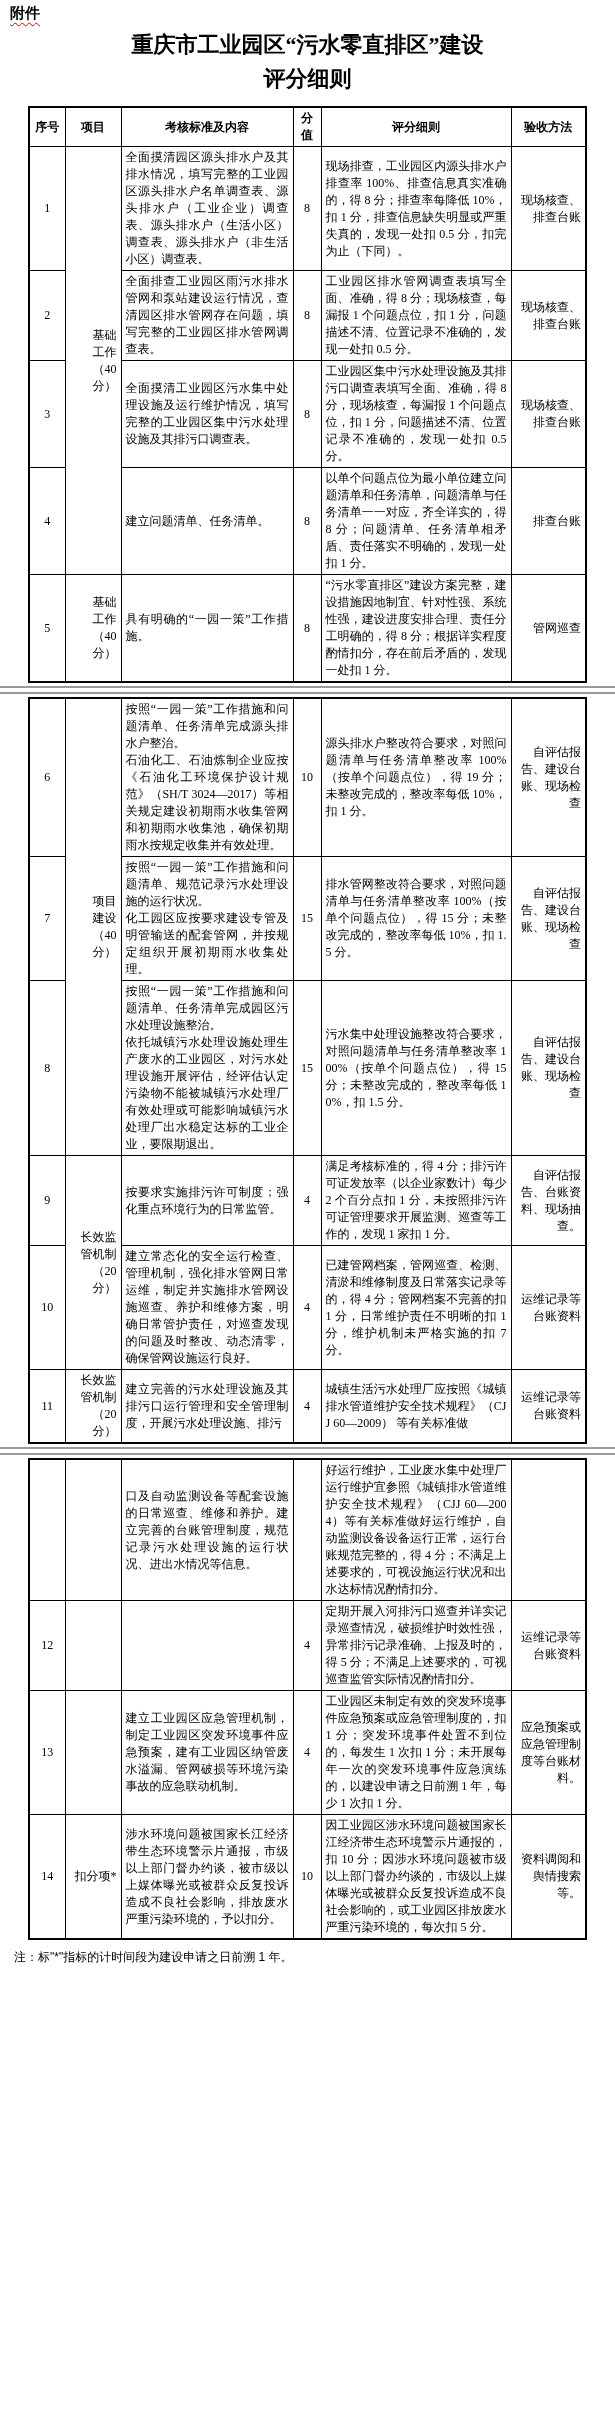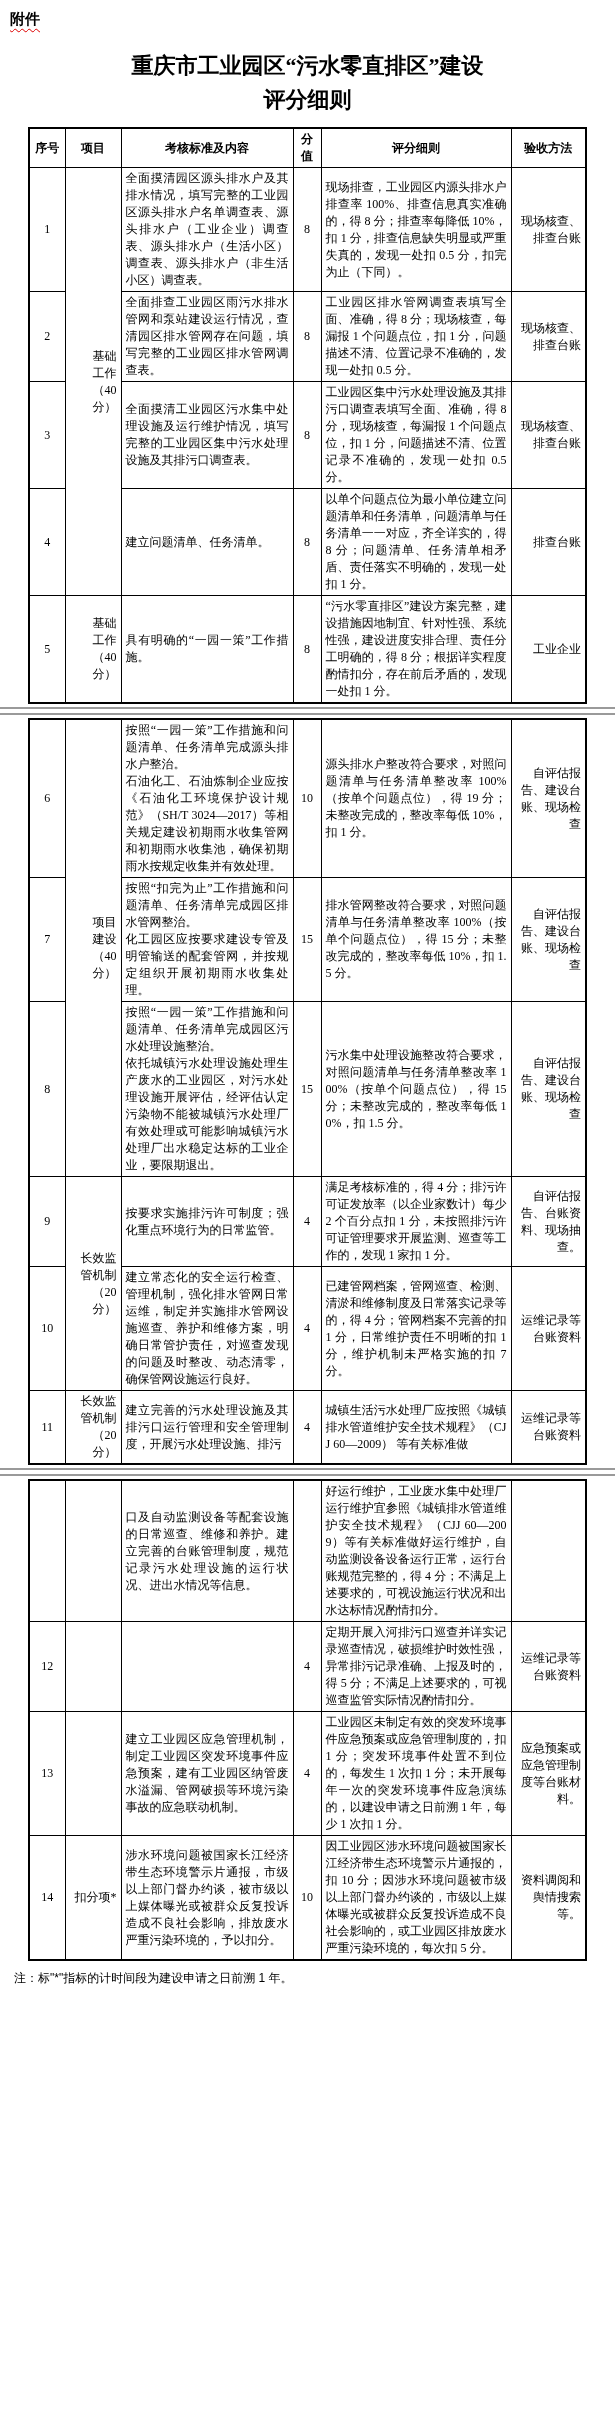--- a/index.html
+++ b/index.html
@@ -1,26 +1,26 @@
 <!DOCTYPE html>
 <html><head>
 <meta charset="utf-8">
 <style>
   html,body{margin:0;padding:0;background:#fff;color:#000;}
   body{width:615px;font-family:"Liberation Serif",serif;}
-  .doc{padding:6px 0 26px 0;}
+  .doc{padding:0 0 26px 0;}
   .attachment{
     font-family:"Liberation Sans",sans-serif;
     font-size:15px;font-weight:bold;
     display:inline-block;margin:4px 0 0 10px;
     text-decoration:underline wavy #d00 1px;
     text-underline-offset:4px;
   }
   .title{
-    margin:20px 30px 10px 30px;text-align:center;
+    margin:5px 30px 10px 30px;text-align:center;
     font-family:"Liberation Serif",serif;font-weight:bold;
     font-size:22px;line-height:1.55;
   }
   table.rubric{
     border-collapse:collapse;table-layout:fixed;
     width:557px;margin:0 auto;border:2px solid #000;
   }
   table.rubric td,table.rubric th{
     border:1px solid #000;
     padding:2px 4px;
@@ -110,21 +110,21 @@
       <td class="method-cell">排查台账</td>
     </tr>
     <tr>
       <td class="c">5</td>
       <td class="item-cell">基础
 工作
 （40分）</td>
       <td class="j">具有明确的“一园一策”工作措施。</td>
       <td class="c">8</td>
       <td class="j">“污水零直排区”建设方案完整，建设措施因地制宜、针对性强、系统性强，建设进度安排合理、责任分工明确的，得 8 分；根据详实程度酌情扣分，存在前后矛盾的，发现一处扣 1 分。</td>
-      <td class="method-cell">工业企业</td>
+      <td class="method-cell">管网巡查</td>
     </tr>
   </tbody>
     </table>
 
   <div class="page-break"></div>
 
   
   <table class="rubric">
     <colgroup>
         <col class="w-seq">
@@ -141,21 +141,21 @@
 建设
 （40分）</td>
       <td class="j">按照“一园一策”工作措施和问题清单、任务清单完成源头排水户整治。
 石油化工、石油炼制企业应按《石油化工环境保护设计规范》（SH/T 3024—2017）等相关规定建设初期雨水收集管网和初期雨水收集池，确保初期雨水按规定收集并有效处理。</td>
       <td class="c">10</td>
       <td class="j">源头排水户整改符合要求，对照问题清单与任务清单整改率 100%（按单个问题点位），得 19 分；未整改完成的，整改率每低 10%，扣 1 分。</td>
       <td class="method-cell">自评估报告、建设台账、现场检查</td>
     </tr>
     <tr>
       <td class="c">7</td>
-      <td class="j">按照“扣完为止”工作措施和问题清单、任务清单完成园区排水管网整治。
+      <td class="j">按照“一园一策”工作措施和问题清单、规范记录污水处理设施的运行状况。
 化工园区应按要求建设专管及明管输送的配套管网，并按规定组织开展初期雨水收集处理。</td>
       <td class="c">15</td>
       <td class="j">排水管网整改符合要求，对照问题清单与任务清单整改率 100%（按单个问题点位），得 15 分；未整改完成的，整改率每低 10%，扣 1.5 分。</td>
       <td class="method-cell">自评估报告、建设台账、现场检查</td>
     </tr>
     <tr>
       <td class="c">8</td>
       <td class="j">按照“一园一策”工作措施和问题清单、任务清单完成园区污水处理设施整治。
 依托城镇污水处理设施处理生产废水的工业园区，对污水处理设施开展评估，经评估认定污染物不能被城镇污水处理厂有效处理或可能影响城镇污水处理厂出水稳定达标的工业企业，要限期退出。</td>
       <td class="c">15</td>
@@ -203,21 +203,21 @@
         <col class="w-score">
         <col class="w-detail">
         <col class="w-method">
       </colgroup>
     <tbody>
         <tr>
       <td class="c"></td>
       <td class="item-cell"></td>
       <td class="j">口及自动监测设备等配套设施的日常巡查、维修和养护。建立完善的台账管理制度，规范记录污水处理设施的运行状况、进出水情况等信息。</td>
       <td class="c"></td>
-      <td class="j">好运行维护，工业废水集中处理厂运行维护宜参照《城镇排水管道维护安全技术规程》（CJJ 60—2009）等有关标准做好运行维护，自动监测设备设备运行正常，运行台账规范完整的，得 4 分；不满足上述要求的，可视设施运行状况和出水达标情况酌情扣分。</td>
+      <td class="j">好运行维护，工业废水集中处理厂运行维护宜参照《城镇排水管道维护安全技术规程》（CJJ 60—2004）等有关标准做好运行维护，自动监测设备设备运行正常，运行台账规范完整的，得 4 分；不满足上述要求的，可视设施运行状况和出水达标情况酌情扣分。</td>
       <td class="method-cell"></td>
     </tr>
     <tr>
       <td class="c">12</td>
       <td class="item-cell"></td>
       <td class="j"></td>
       <td class="c">4</td>
       <td class="j">定期开展入河排污口巡查并详实记录巡查情况，破损维护时效性强，异常排污记录准确、上报及时的，得 5 分；不满足上述要求的，可视巡查监管实际情况酌情扣分。</td>
       <td class="method-cell">运维记录等台账资料</td>
     </tr>

